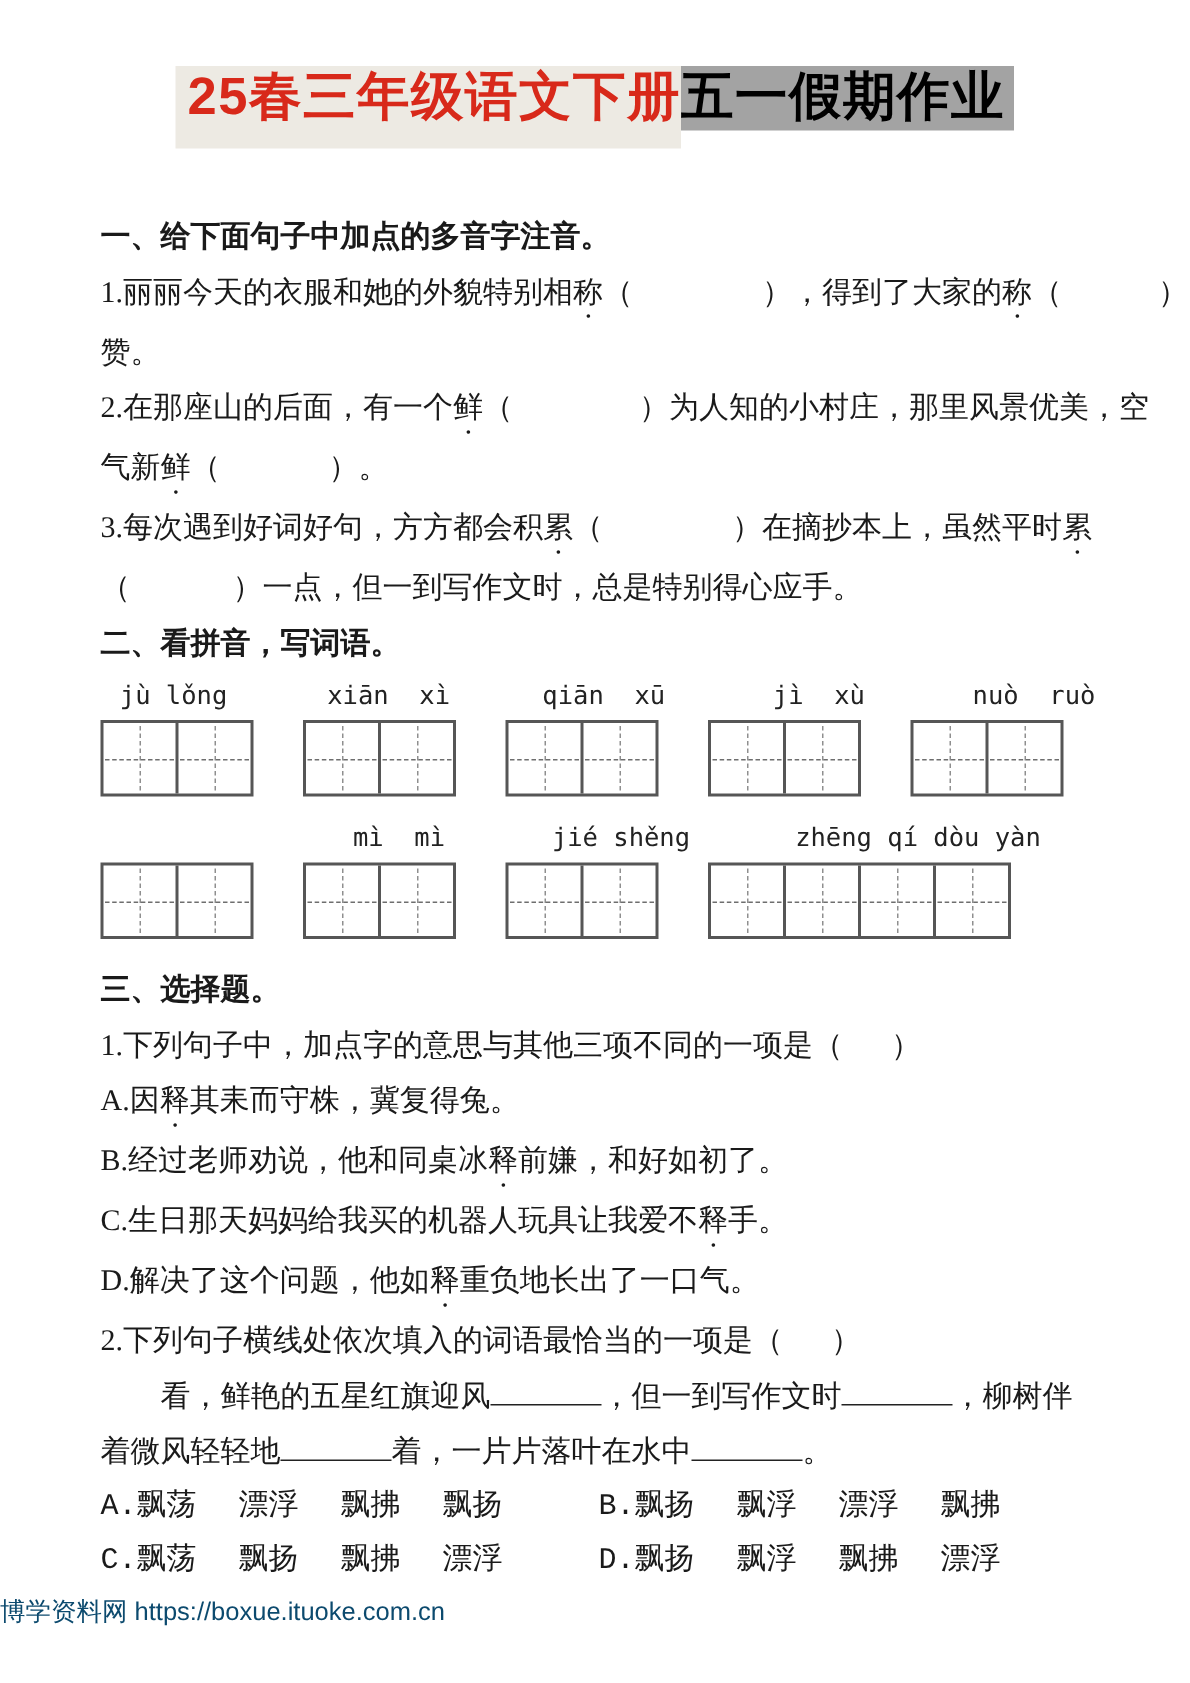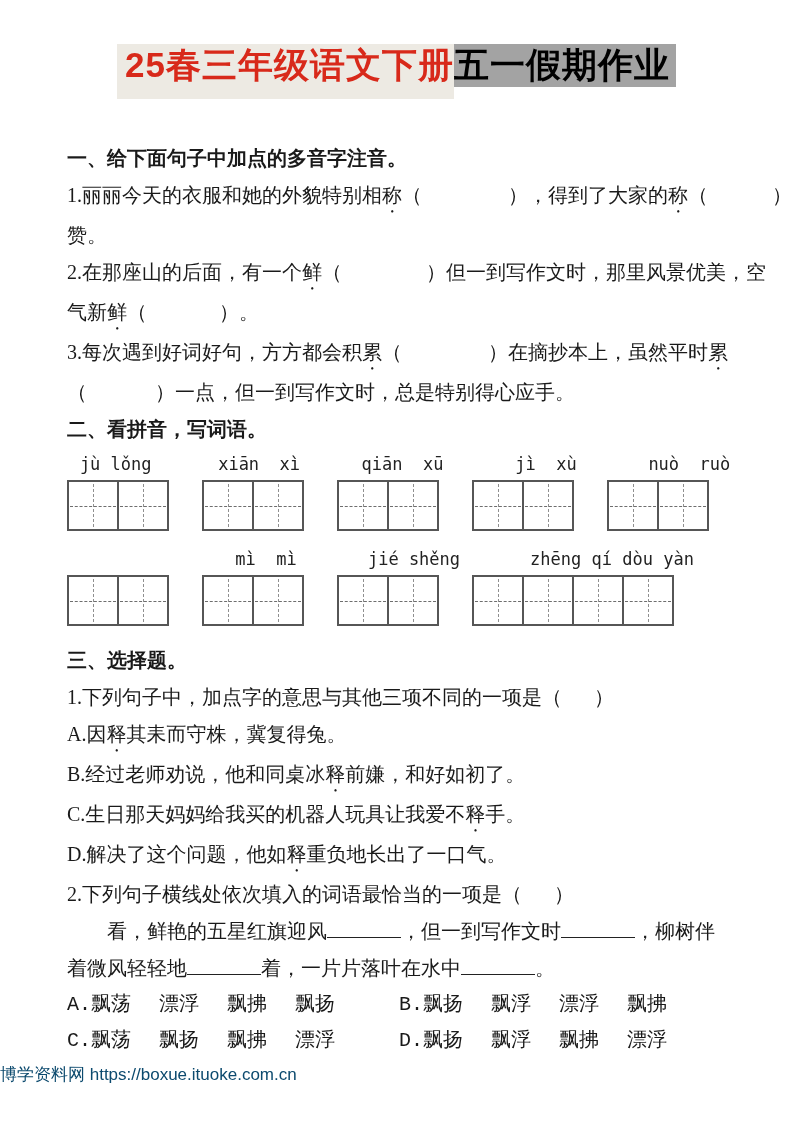--- a/index.html
+++ b/index.html
@@ -67,21 +67,21 @@
   <div class="title-wrap">
     <span class="title-main">25春三年级语文下册</span><span class="title-hl">五一假期作业</span>
   </div>
 
   <div class="content">
 
     <div class="sec-head">一、给下面句子中加点的多音字注音。</div>
     <div>
         <div class="line"><span>1.丽丽今天的衣服和她的外貌特别相</span><span class="dotted">称</span><span>（</span><span class="gapsp" style="width: 86px;"></span><span>），得到了大家的</span><span class="dotted">称</span><span>（</span><span class="gapsp" style="width: 64px;"></span><span>）</span></div>
         <div class="line"><span>赞。</span></div>
-        <div class="line"><span>2.在那座山的后面，有一个</span><span class="dotted">鲜</span><span>（</span><span class="gapsp" style="width: 84px;"></span><span>）但一到写作文时，那里风景优美，空</span></div>
+        <div class="line"><span>2.在那座山的后面，有一个</span><span class="dotted">鲜</span><span>（</span><span class="gapsp" style="width: 84px;"></span><span>）为人知的小村庄，那里风景优美，空</span></div>
         <div class="line"><span>气新</span><span class="dotted">鲜</span><span>（</span><span class="gapsp" style="width: 72px;"></span><span>）。</span></div>
         <div class="line"><span>3.每次遇到好词好句，方方都会积</span><span class="dotted">累</span><span>（</span><span class="gapsp" style="width: 86px;"></span><span>）在摘抄本上，虽然平时</span><span class="dotted">累</span></div>
         <div class="line"><span>（</span><span class="gapsp" style="width: 68px;"></span><span>）一点，但一到写作文时，总是特别得心应手。</span></div>
       </div>
 
     <div class="sec-head">二、看拼音，写词语。</div>
     <div class="grids">
         <div class="py-row">
           <div class="py" style="width: 102px;">jù lǒng</div>
           <div class="py" style="width: 102px;">xiān  xì</div>

